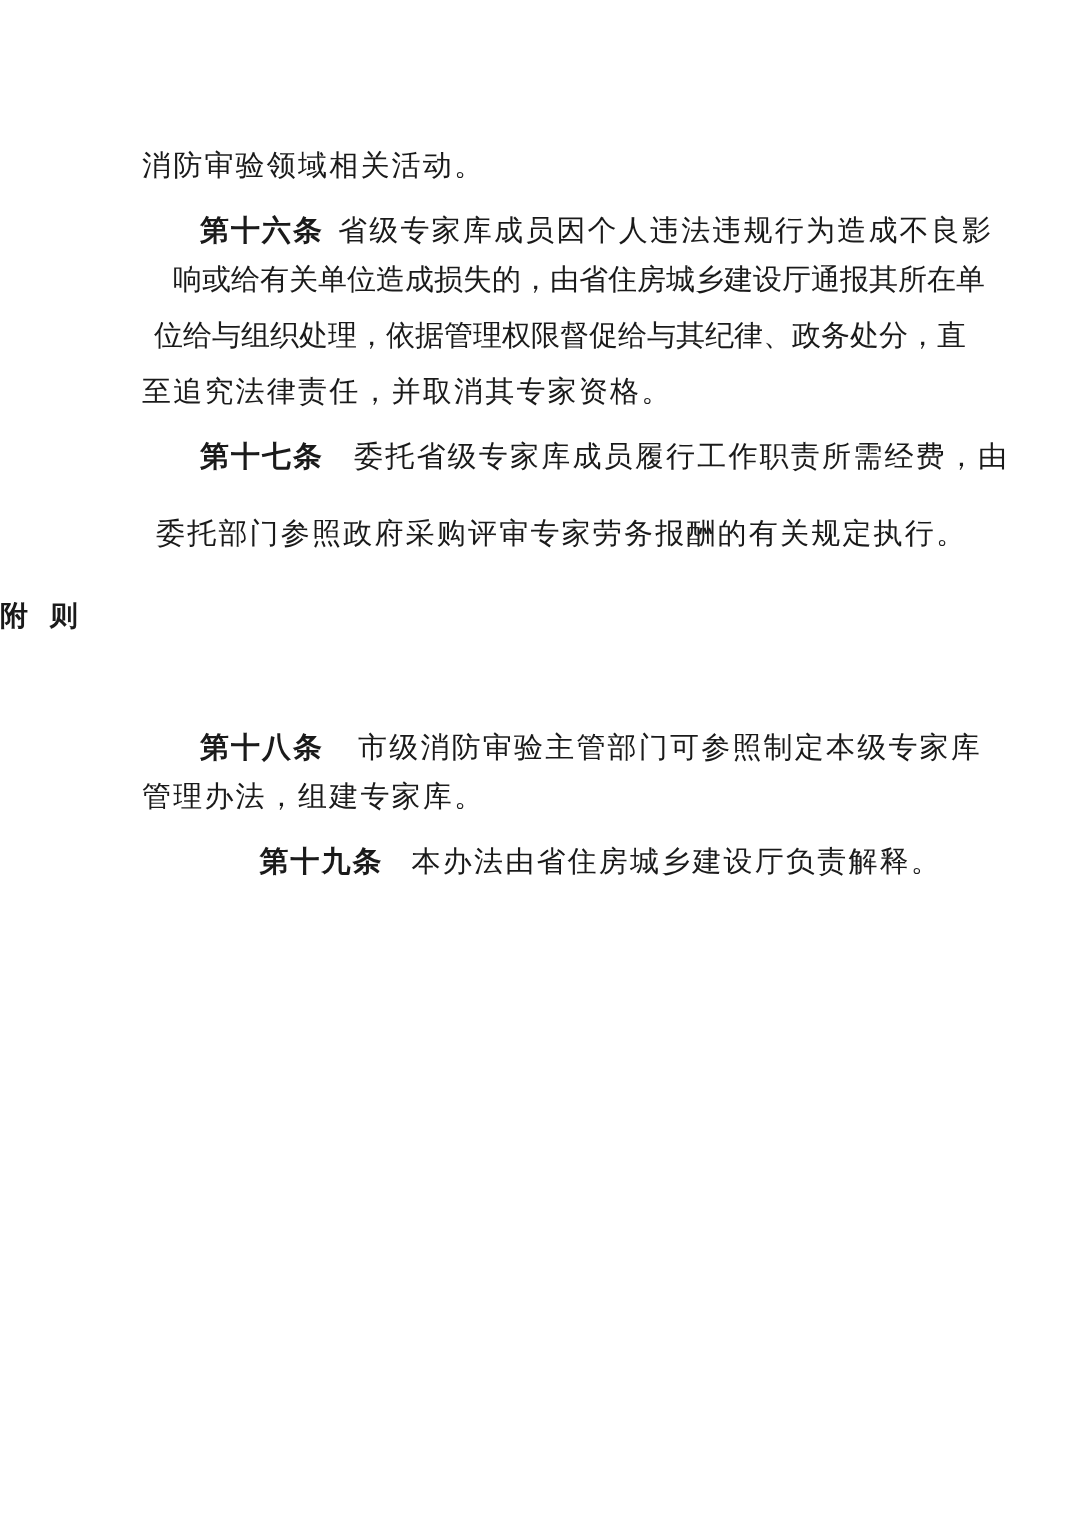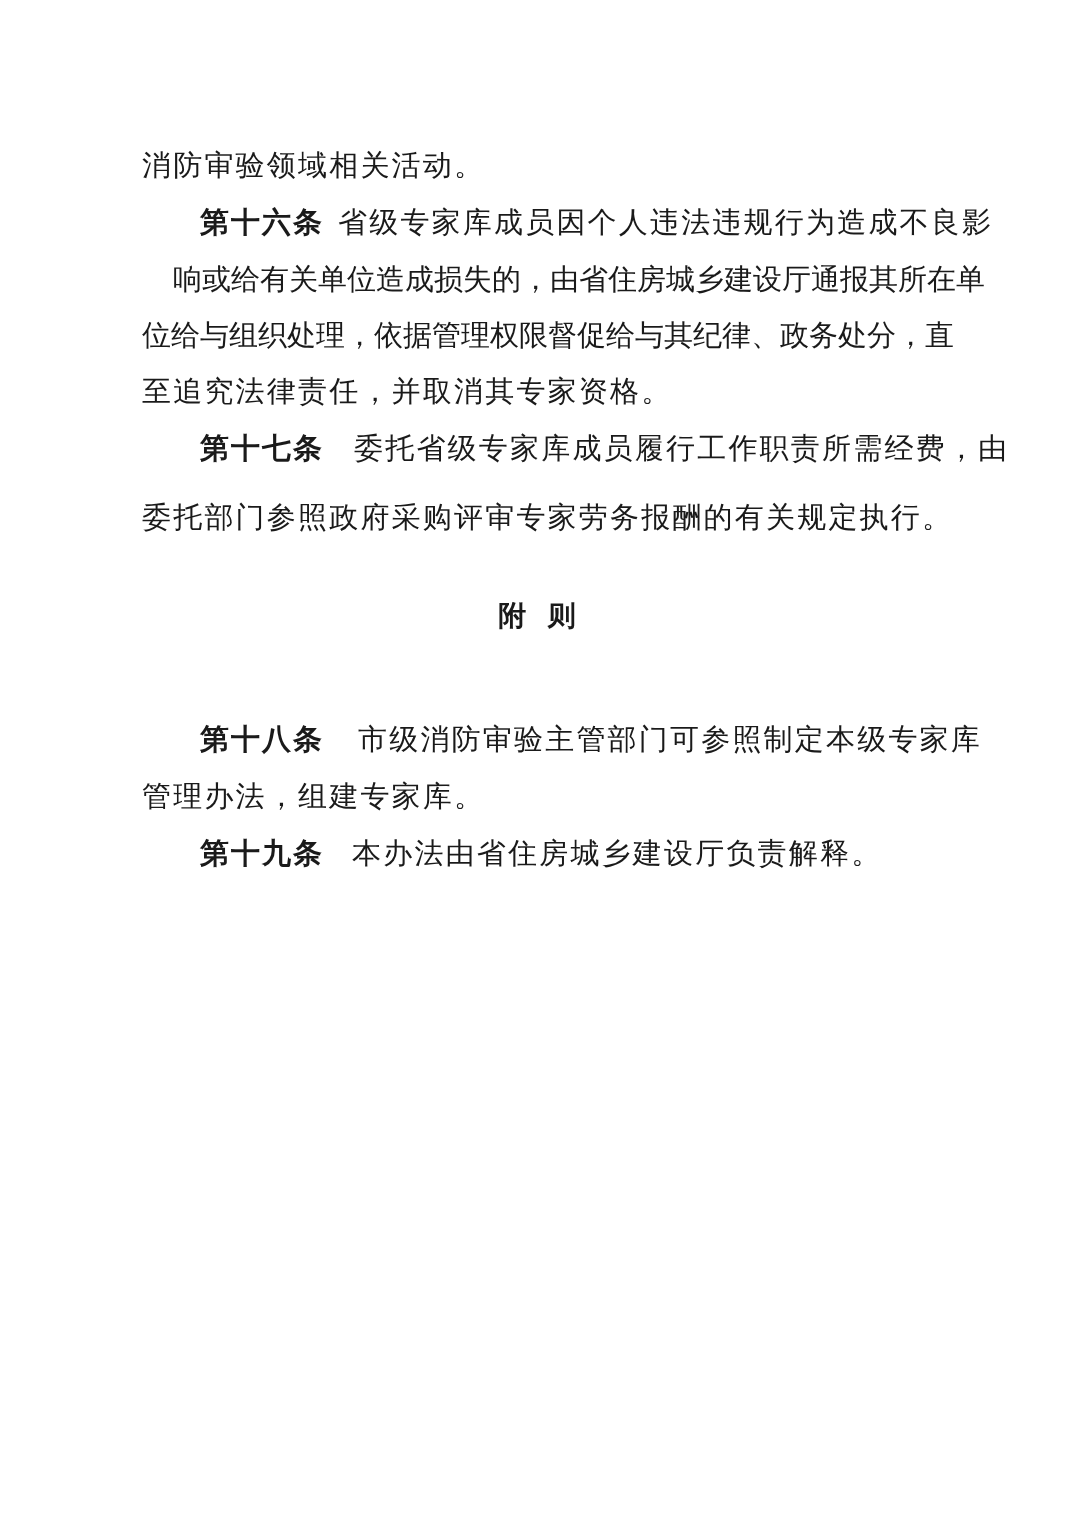--- a/index.html
+++ b/index.html
@@ -8,52 +8,52 @@
       font-family: "DejaVu Serif", "Liberation Serif", serif;
       color: #1a1a1a;
     }
     .page { position: absolute; left: 0; top: 0; width: 1080px; height: 1527px; background: #fff; }
     .line {
       position: absolute; left: 142px; width: 800px;
       font-size: 29px; line-height: 36px; height: 36px;
       white-space: nowrap; letter-spacing: 2.2px;
     }
     .line.justify { text-align: justify; text-align-last: justify; letter-spacing: 0; }
-    .indent { left: 200px; width: 742px; }
+    .indent { left: 200px; width: 742px; margin-top: 8px; }
     .art { font-weight: bold; letter-spacing: 2px; }
     .gap { display: inline-block; }
     .heading {
-      position: absolute; left: 0; width: 1080px; text-align: center;
+      position: absolute; left: 0; width: 1080px; text-align: left;
       font-size: 28px; font-weight: bold; letter-spacing: 6px; top: 598px; line-height: 36px;
     }
   </style>
 </head>
 <body>
 
 <div class="page">
 
   <div class="line" style="top:147px;">消防审验领域相关活动。</div>
 
   <div class="line indent" style="top:204px;">
     <span class="art">第十六条</span><span class="gap" style="width:14px"></span><span>省级专家库成员因个人违法违规行为造成不良影</span>
   </div>
   <div class="line justify" style="top:261px;margin-left:31px;">响或给有关单位造成损失的，由省住房城乡建设厅通报其所在单</div>
-  <div class="line justify" style="top:317px;">位给与组织处理，依据管理权限督促给与其纪律、政务处分，直</div>
+  <div class="line justify" style="top:317px;margin-left:12px;">位给与组织处理，依据管理权限督促给与其纪律、政务处分，直</div>
   <div class="line indent" style="top:430px;">
     <span class="art">第十七条</span><span class="gap" style="width:30px"></span><span>委托省级专家库成员履行工作职责所需经费，由</span>
   </div>
 
   <div class="line" style="top:373px;">至追究法律责任，并取消其专家资格。</div>
-  <div class="line" style="top:499px;">委托部门参照政府采购评审专家劳务报酬的有关规定执行。</div>
+  <div class="line" style="top:515px;margin-left:14px;">委托部门参照政府采购评审专家劳务报酬的有关规定执行。</div>
 
   <div class="heading">附 则</div>
 
   <div class="line indent" style="top:721px;">
     <span class="art">第十八条</span><span class="gap" style="width:34px"></span><span>市级消防审验主管部门可参照制定本级专家库</span>
   </div>
   <div class="line" style="top:778px;">管理办法，组建专家库。</div>
 
-  <div class="line indent" style="top:835px;">
+  <div class="line indent" style="top:835px;text-align:right;">
     <span class="art">第十九条</span><span class="gap" style="width:28px"></span><span>本办法由省住房城乡建设厅负责解释。</span>
   </div>
 
 
 </div>
 
 </body></html>

